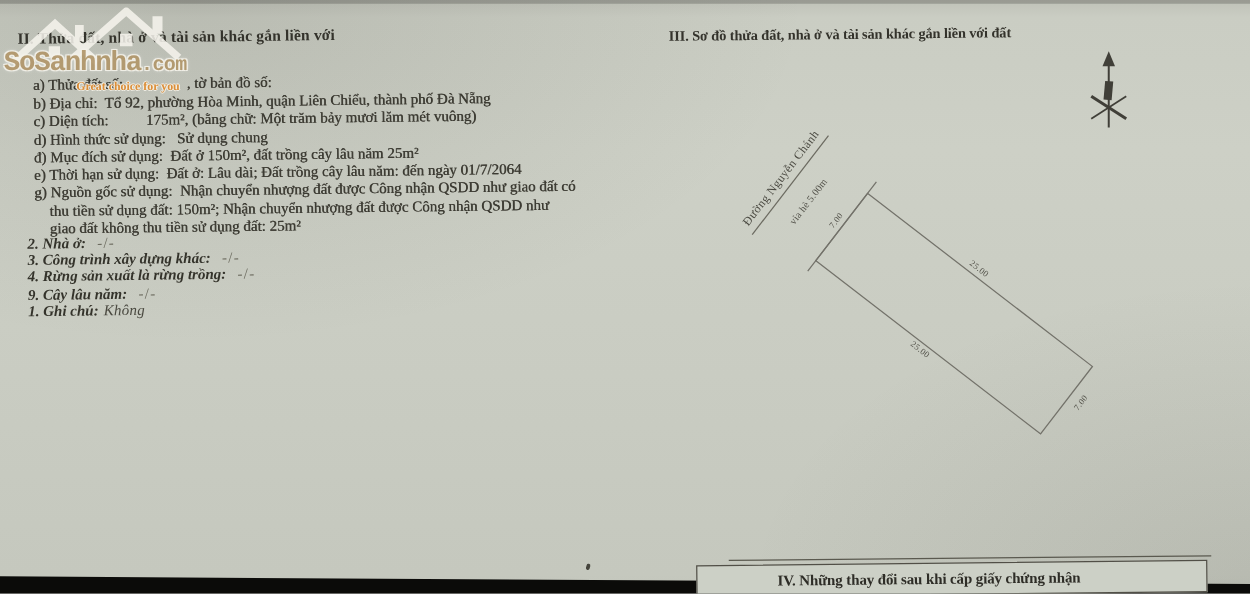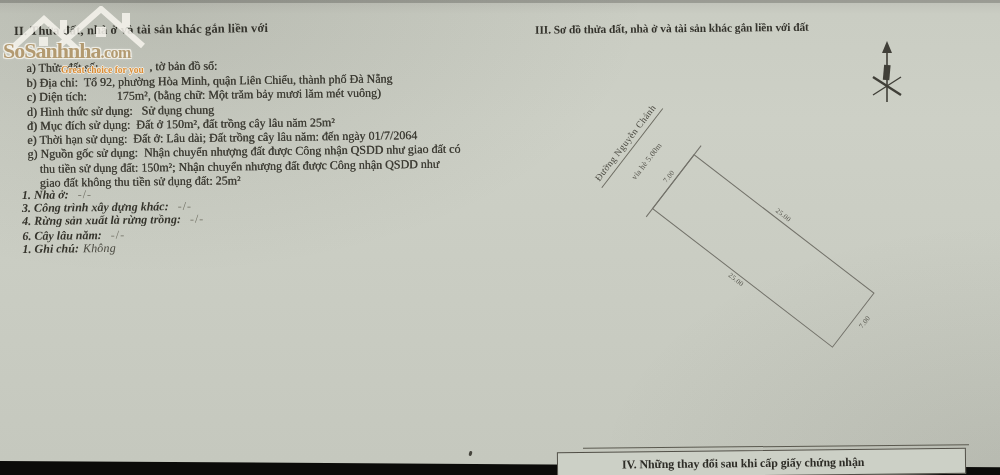--- a/index.html
+++ b/index.html
@@ -20,21 +20,21 @@
   .l0{top:61px}.l1{top:75.5px}.l2{top:90px}.l3{top:104.5px}.l4{top:118.5px}.l5{top:132.5px}.l6{top:147px}
   .l7{top:161.5px;left:39px}.l8{top:176px;left:39px}
   .doc-item{position:absolute;left:21px;font-size:12px;font-weight:700;font-style:italic;white-space:pre;color:#34332b;}
   .i0{top:188px}.i1{top:201px}.i2{top:213.5px}.i3{top:228.5px}.i4{top:242px}
   .item-value{font-weight:400;font-style:normal;color:#6d6c60;padding-left:9px;letter-spacing:1px;}
   .i4 .item-value{font-style:italic;color:#4a4940;letter-spacing:0.2px;padding-left:4px;}
   
   .watermark{position:absolute;left:0;top:4px;width:160px;height:78px;pointer-events:none;}
   .wm-houses{position:absolute;left:4px;top:2px;opacity:0.85;}
   .wm-brand{
-    position:absolute;left:3px;top:34px;font-family:Liberation Serif, serif;
+    position:absolute;left:3px;top:34px;font-family:Liberation Mono, monospace;
     font-weight:700;font-size:22px;letter-spacing:-1px;color:#b2976b;opacity:0.92;white-space:nowrap;
     text-shadow:-1px -1px 0 #f4f2ea,1px -1px 0 #f4f2ea,-1px 1px 0 #f4f2ea,1px 1px 0 #f4f2ea,0 0 3px #ffffff;
   }
   .wm-brand .tld{font-size:16px;letter-spacing:-0.5px;}
   .wm-tagline{
     position:absolute;left:61px;top:61px;font-family:Liberation Serif, serif;
     font-weight:700;font-size:9.5px;color:#de8c31;opacity:0.95;white-space:nowrap;
     text-shadow:-1px 0 0 #f2efe6,1px 0 0 #f2efe6,0 -1px 0 #f2efe6,0 1px 0 #f2efe6;
   }
   
@@ -84,24 +84,24 @@
     <div class="doc-line l0">a) Thửa đất số:                 , tờ bản đồ số:</div>
     <div class="doc-line l1">b) Địa chỉ:  Tổ 92, phường Hòa Minh, quận Liên Chiểu, thành phố Đà Nẵng</div>
     <div class="doc-line l2">c) Diện tích:          175m², (bằng chữ: Một trăm bảy mươi lăm mét vuông)</div>
     <div class="doc-line l3">d) Hình thức sử dụng:   Sử dụng chung</div>
     <div class="doc-line l4">đ) Mục đích sử dụng:  Đất ở 150m², đất trồng cây lâu năm 25m²</div>
     <div class="doc-line l5">e) Thời hạn sử dụng:  Đất ở: Lâu dài; Đất trồng cây lâu năm: đến ngày 01/7/2064</div>
     <div class="doc-line l6">g) Nguồn gốc sử dụng:  Nhận chuyển nhượng đất được Công nhận QSDD như giao đất có</div>
     <div class="doc-line l7">thu tiền sử dụng đất: 150m²; Nhận chuyển nhượng đất được Công nhận QSDD như</div>
     <div class="doc-line l8">giao đất không thu tiền sử dụng đất: 25m²</div>
 
-    <div class="doc-item i0"><span>1. Nhà ở:</span><span class="item-value">-/-</span></div>
+    <div class="doc-item i0"><span>2. Nhà ở:</span><span class="item-value">-/-</span></div>
     <div class="doc-item i1"><span>3. Công trình xây dựng khác:</span><span class="item-value">-/-</span></div>
     <div class="doc-item i2"><span>4. Rừng sản xuất là rừng trồng:</span><span class="item-value">-/-</span></div>
-    <div class="doc-item i3"><span>6. Cây lâu năm:</span><span class="item-value">-/-</span></div>
+    <div class="doc-item i3"><span>9. Cây lâu năm:</span><span class="item-value">-/-</span></div>
     <div class="doc-item i4"><span>1. Ghi chú:</span><span class="item-value">Không</span></div>
   </div>
 
   <div class="watermark">
     <svg class="wm-houses" width="150" height="52" viewBox="0 0 150 52">
       <g fill="none" stroke="#f7f5ee" stroke-width="6" stroke-linejoin="miter">
         <path d="M6,44 L40,13 L74,44"></path>
         <path d="M55,40 L97,3 L139,40"></path>
       </g>
       <g fill="#f7f5ee">

